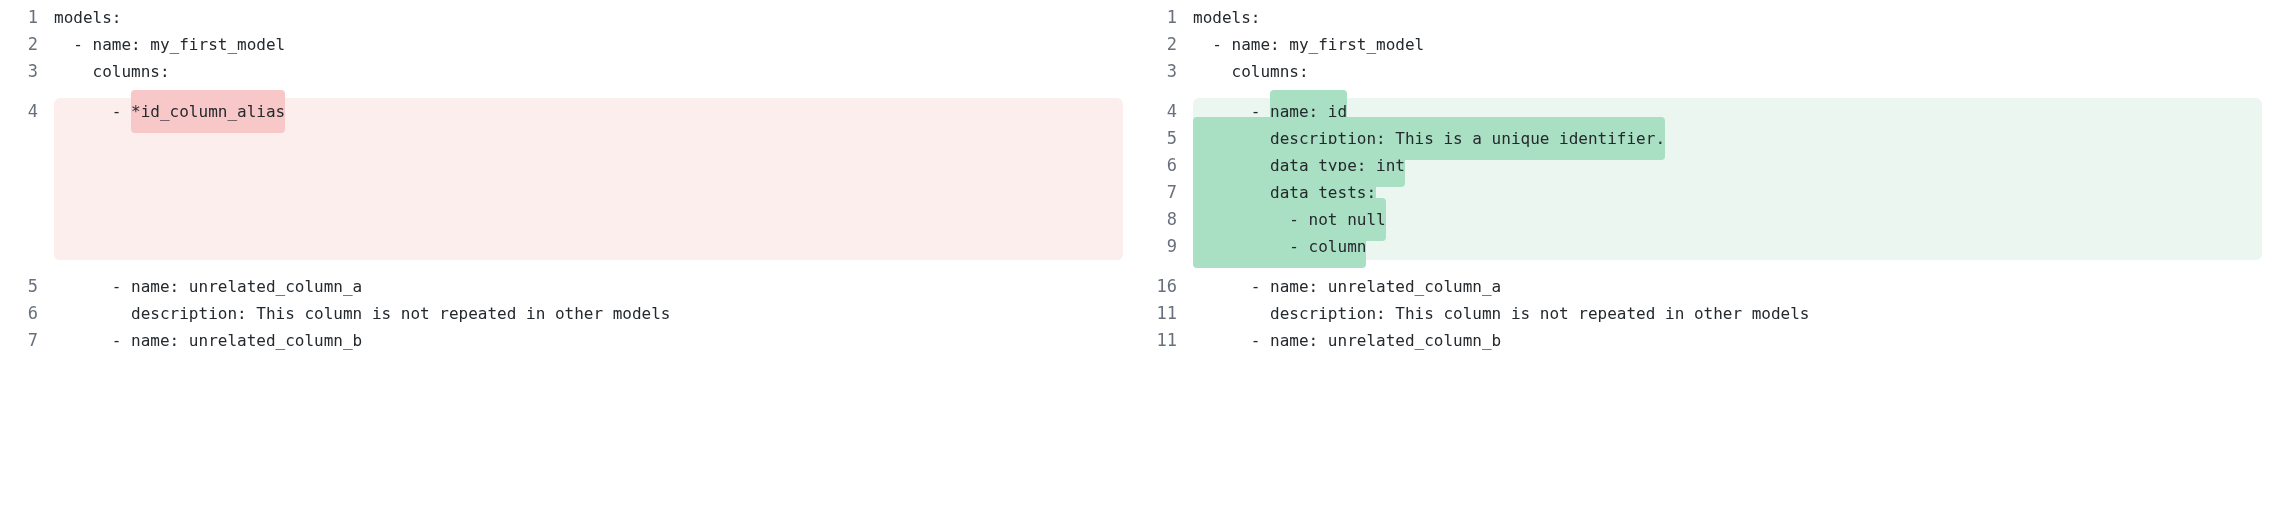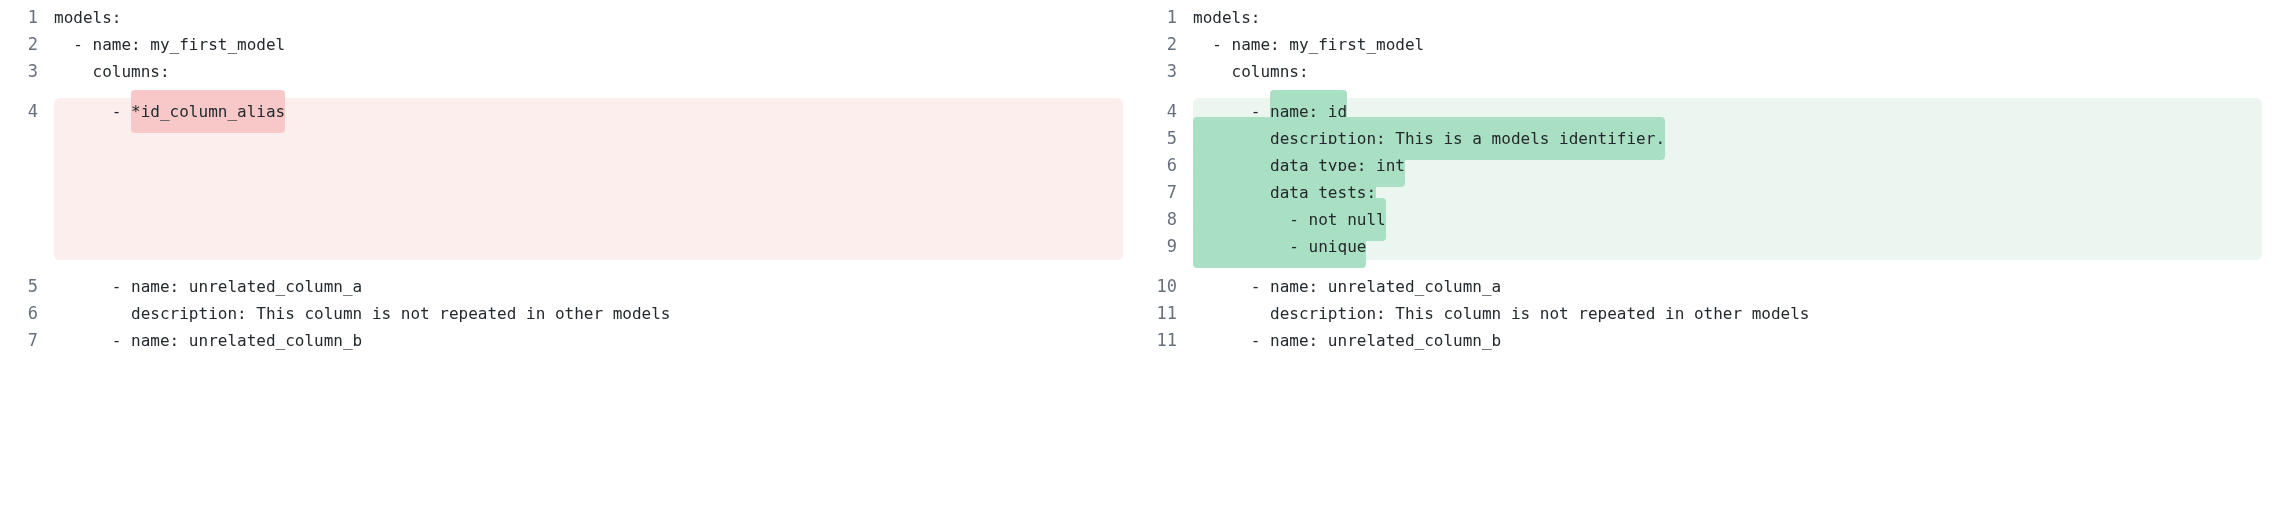--- a/index.html
+++ b/index.html
@@ -165,50 +165,50 @@
       <div class="tint"></div>
       <div class="rows">
 
         <div class="row">
           <span class="ln">4</span>
           <span class="code"><span>      - </span><span class="hl word-add">name: id</span></span>
         </div>
 
         <div class="row">
           <span class="ln">5</span>
-          <span class="code"><span class="hl word-add">        description: This is a models identifier.</span></span>
+          <span class="code"><span class="hl word-add">        description: This is a unique identifier.</span></span>
         </div>
 
         <div class="row">
           <span class="ln">6</span>
           <span class="code"><span class="hl word-add">        data_type: int</span></span>
         </div>
 
         <div class="row">
           <span class="ln">7</span>
           <span class="code"><span class="hl word-add">        data_tests:</span></span>
         </div>
 
         <div class="row">
           <span class="ln">8</span>
           <span class="code"><span class="hl word-add">          - not_null</span></span>
         </div>
 
         <div class="row">
           <span class="ln">9</span>
-          <span class="code"><span class="hl word-add">          - unique</span></span>
+          <span class="code"><span class="hl word-add">          - column</span></span>
         </div>
 
       </div>
     </div>
 
     <div class="spacer"></div>
 
     <div class="row">
-      <span class="ln">10</span>
+      <span class="ln">16</span>
       <span class="code">      - name: unrelated_column_a</span>
     </div>
     <div class="row">
       <span class="ln">11</span>
       <span class="code">        description: This column is not repeated in other models</span>
     </div>
     <div class="row">
       <span class="ln">11</span>
       <span class="code">      - name: unrelated_column_b</span>
     </div>

